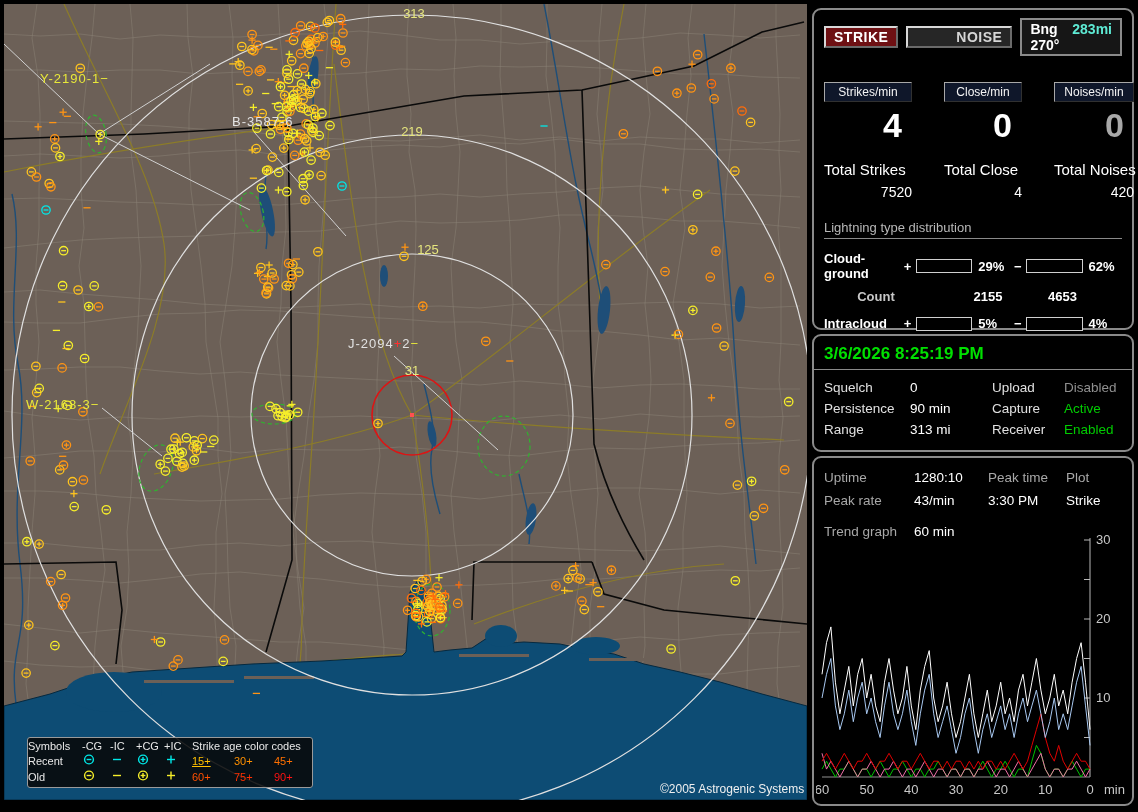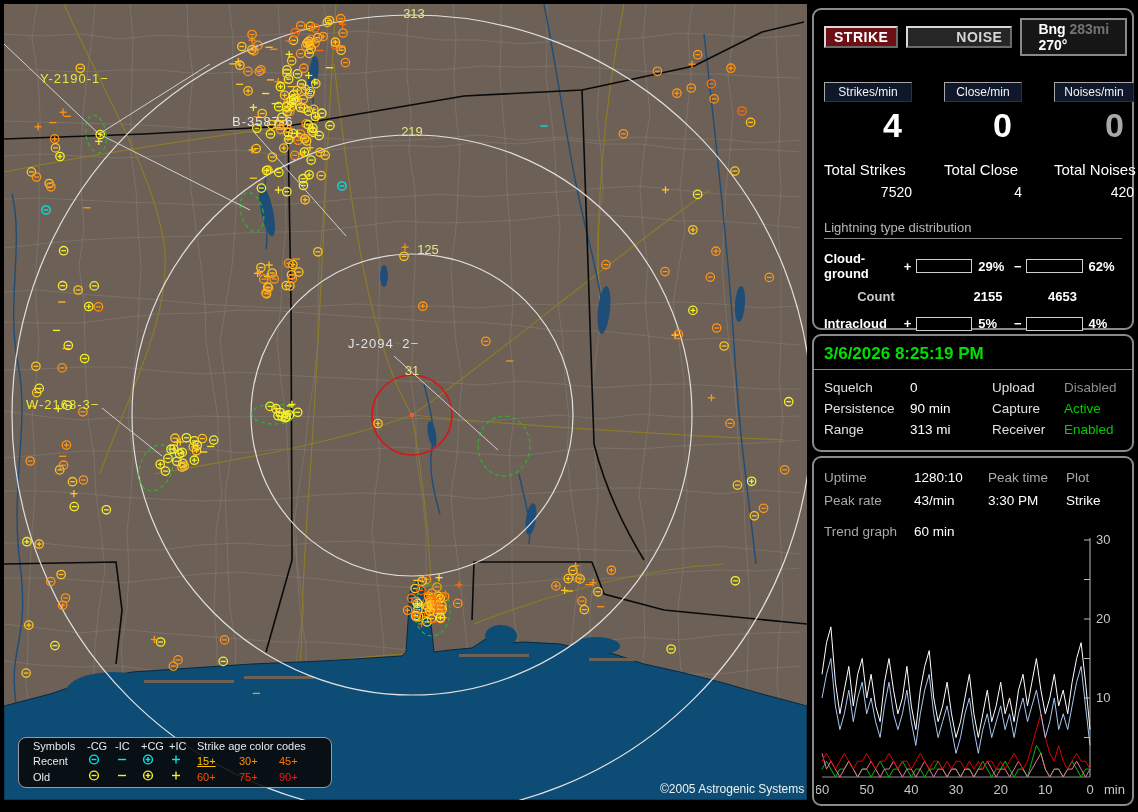--- a/index.html
+++ b/index.html
@@ -1,40 +1,40 @@
 <!DOCTYPE html>
 <html><head>
 <meta charset="utf-8">
 <style>
   html,body{margin:0;padding:0;background:#000;width:1138px;height:812px;overflow:hidden;
     font-family:"Liberation Sans",sans-serif;}
   .abs{position:absolute;}
   
   #map-wrap{left:4px;top:4px;width:803px;height:796px;background:#6c6057;}
-  #legend-box{left:14px;bottom:12px;background:rgba(8,8,8,.88);border:1px solid #9a9a9a;
-    border-radius:8px;padding:2px 14px;color:#e8e8e8;font-size:11px;line-height:13px;}
+  #legend-box{left:23px;bottom:12px;background:rgba(8,8,8,.88);border:1px solid #9a9a9a;
+    border-radius:3px;padding:2px 0;color:#e8e8e8;font-size:11px;line-height:13px;}
   #legend-box .lg-grid{display:grid;grid-template-columns:54px 28px 26px 28px 28px 42px 40px 38px;
     align-items:center;}
   #legend-box .lg-grid span{white-space:nowrap;}
   .age-title{grid-column:6/9;}
   #copyright{left:660px;top:782px;color:#f0f0f0;font-size:12px;}
   
   .panel{position:absolute;left:812px;width:322px;background:#000;border:2px solid #8a8a8a;
     border-radius:9px;box-sizing:border-box;color:#fff;font-size:13px;}
   #panel-top{top:8px;height:322px;padding:8px 10px;}
   #panel-mid{top:334px;height:118px;padding:4px 0;}
   #panel-bot{top:456px;height:350px;padding:6px 0;}
   .toolbar{display:flex;align-items:center;gap:8px;}
   .btn{font-weight:bold;font-size:14px;padding:1px 8px;border:2px solid;
     border-color:#d8d8d8 #6a6a6a #6a6a6a #d8d8d8;letter-spacing:.5px;cursor:default;}
   .btn-strike{background:#6e1013;color:#fff;}
   .btn-noise{background:#262626;color:#d6d6d6;padding-left:48px;}
-  .bng-box{margin-left:auto;border:2px solid #8a8a8a;background:#161616;padding:1px 16px;
+  .bng-box{margin-left:auto;border:2px solid #8a8a8a;background:#161616;padding:1px 8px;
     font-weight:bold;font-size:14px;display:flex;gap:2px;}
-  .bng-box .dist{color:#737373;text-align:center;}
+  .bng-box .dist{color:#5eead4;text-align:center;}
   .cnt-grid{display:grid;grid-template-columns:88px 78px 80px;column-gap:32px;margin-top:26px;}
   .chip{background:#0f172a;color:#f4f4f4;font-size:12px;text-align:center;padding:2px 2px;
     border:1px solid;border-color:#a8a8a8 #303030 #303030 #a8a8a8;white-space:nowrap;}
   .rate{font-size:34px;font-weight:bold;text-align:right;padding-right:10px;margin-top:4px;}
   .tot-label{color:#ffffff;font-size:15px;margin-top:16px;white-space:nowrap;}
   .tot-val{font-size:14px;text-align:right;margin-top:6px;font-weight:normal;}
   .dist-title{color:#b8b8b8;border-bottom:1px solid #8a8a8a;padding-bottom:3px;margin-top:20px;
     font-size:13px;}
   .dist-row{display:flex;align-items:center;margin-top:12px;}
   .dist-row .lbl{width:88px;font-weight:bold;font-size:13px;}

